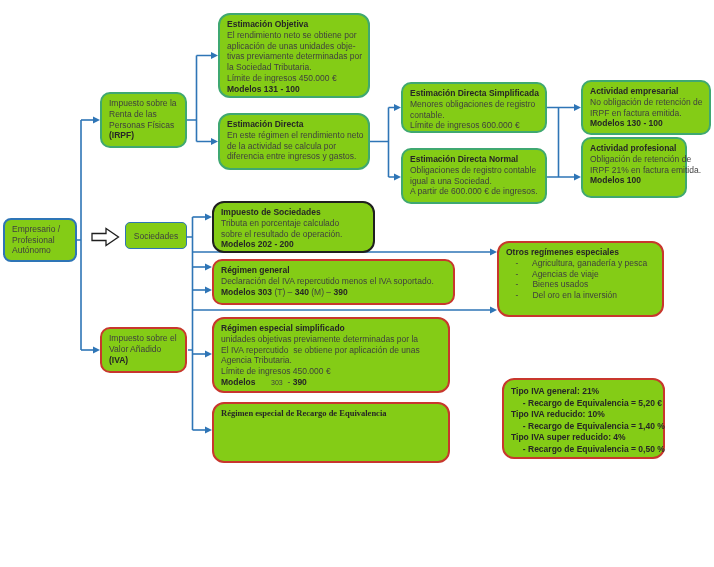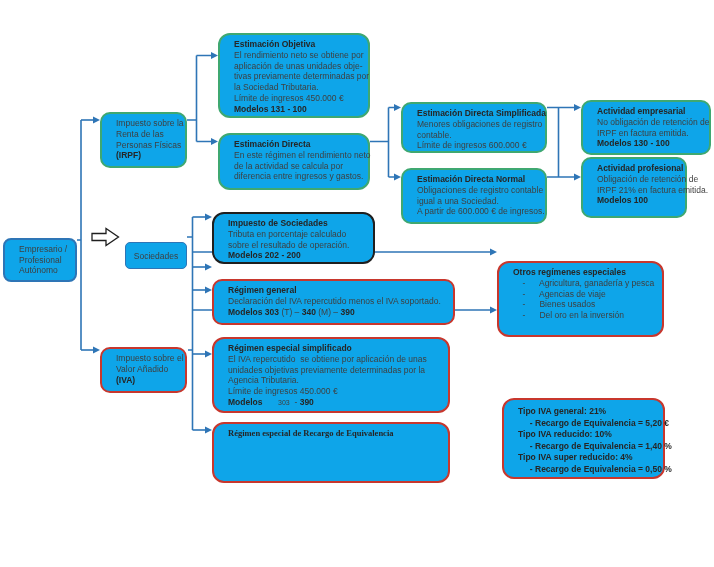--- a/index.html
+++ b/index.html
@@ -2,22 +2,22 @@
 <html><head>
 <meta charset="utf-8">
 <style>
   html,body{margin:0;padding:0;background:#ffffff;}
   .canvas{
     position:relative;width:714px;height:567px;background:#ffffff;
     font-family:"Liberation Sans", sans-serif;color:#3f3f3f;overflow:hidden;
   }
   svg.connectors{position:absolute;left:0;top:0;width:714px;height:567px;}
   .box{
-    position:absolute;background:#0ea5e9;border:2px solid #888;
-    border-radius:12px;padding:4px 14px;box-sizing:border-box;margin-top:20px;
+    position:absolute;background:#84cc16;border:2px solid #888;
+    border-radius:12px;padding:4px 7px;box-sizing:border-box;
   }
   .box.green{border-color:#3fa871;}
   .box.red{border-color:#c8372d;}
   .box.blue{border-color:#2e75b6;}
   .box.black{border-color:#1f1f1f;}
   .box .title{font-weight:bold;color:#262626;font-size:8.5px;line-height:10.8px;white-space:pre;}
   .box .body{font-size:8.5px;}
   .line{line-height:10.8px;white-space:pre;}
   .line span{white-space:pre;}
   .center{display:flex;flex-direction:column;justify-content:center;}
@@ -116,42 +116,42 @@
 
   <div class="box green" style="left:218px;top:113px;width:152px;height:57px;">
     <div class="title">Estimación Directa</div>
     <div class="body">
         <div class="line"><span>En este régimen el rendimiento neto</span></div>
         <div class="line"><span>de la actividad se calcula por</span></div>
         <div class="line"><span>diferencia entre ingresos y gastos.</span></div>
       </div>
   </div>
 
-  <div class="box black" style="left:212px;top:192px;width:163px;height:52px;">
+  <div class="box black" style="left:212px;top:201px;width:163px;height:52px;">
     <div class="title">Impuesto de Sociedades</div>
     <div class="body">
         <div class="line"><span>Tributa en porcentaje calculado</span></div>
         <div class="line"><span>sobre el resultado de operación.</span></div>
         <div class="line"><span style="font-weight: bold; color: rgb(38, 38, 38);">Modelos 202 - 200</span></div>
       </div>
   </div>
 
   <div class="box red" style="left:212px;top:259px;width:243px;height:46px;border-radius:10px;">
     <div class="title">Régimen general</div>
     <div class="body">
         <div class="line"><span>Declaración del IVA repercutido menos el IVA soportado.</span></div>
         <div class="line"><span style="font-weight: bold; color: rgb(38, 38, 38);">Modelos 303 </span><span>(T) – </span><span style="font-weight: bold; color: rgb(38, 38, 38);">340 </span><span>(M) – </span><span style="font-weight: bold; color: rgb(38, 38, 38);">390</span></div>
       </div>
   </div>
 
   <div class="box red" style="left:212px;top:317px;width:238px;height:76px;">
     <div class="title">Régimen especial simplificado</div>
     <div class="body">
+        <div class="line"><span>unidades objetivas previamente determinadas por la</span></div>
         <div class="line"><span>El IVA repercutido  se obtiene por aplicación de unas</span></div>
-        <div class="line"><span>unidades objetivas previamente determinadas por la</span></div>
         <div class="line"><span>Agencia Tributaria.</span></div>
         <div class="line"><span>Límite de ingresos 450.000 €</span></div>
         <div class="line"><span style="font-weight: bold; color: rgb(38, 38, 38);">Modelos</span><span style="font-size: 7px;">        303</span><span>  - </span><span style="font-weight: bold; color: rgb(38, 38, 38);">390</span></div>
       </div>
   </div>
 
   <div class="box red" style="left:212px;top:402px;width:238px;height:61px;font-family:Liberation Serif, serif;">
     <div class="title">Régimen especial de Recargo de Equivalencia</div>
   </div>
 

